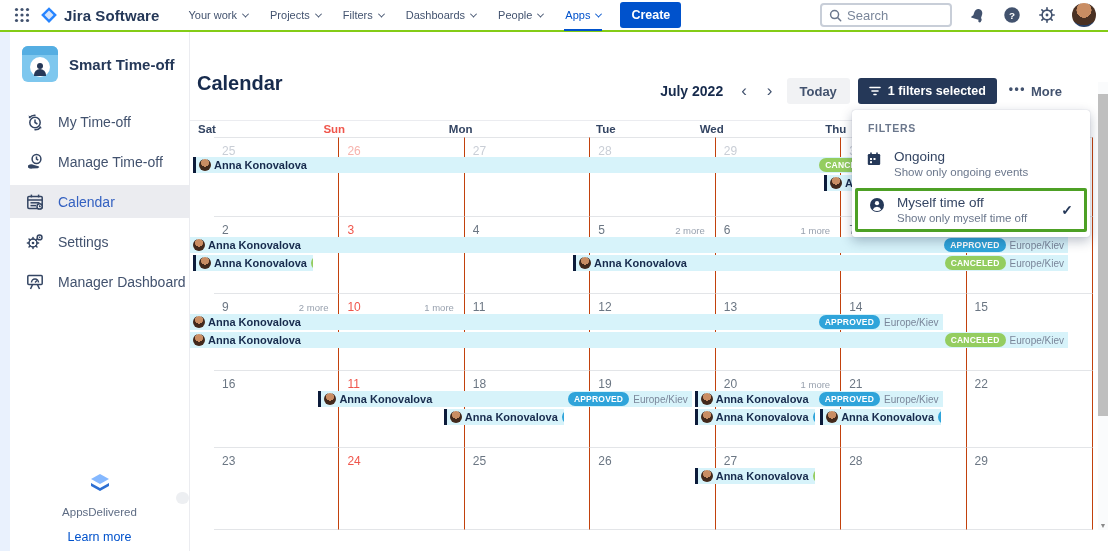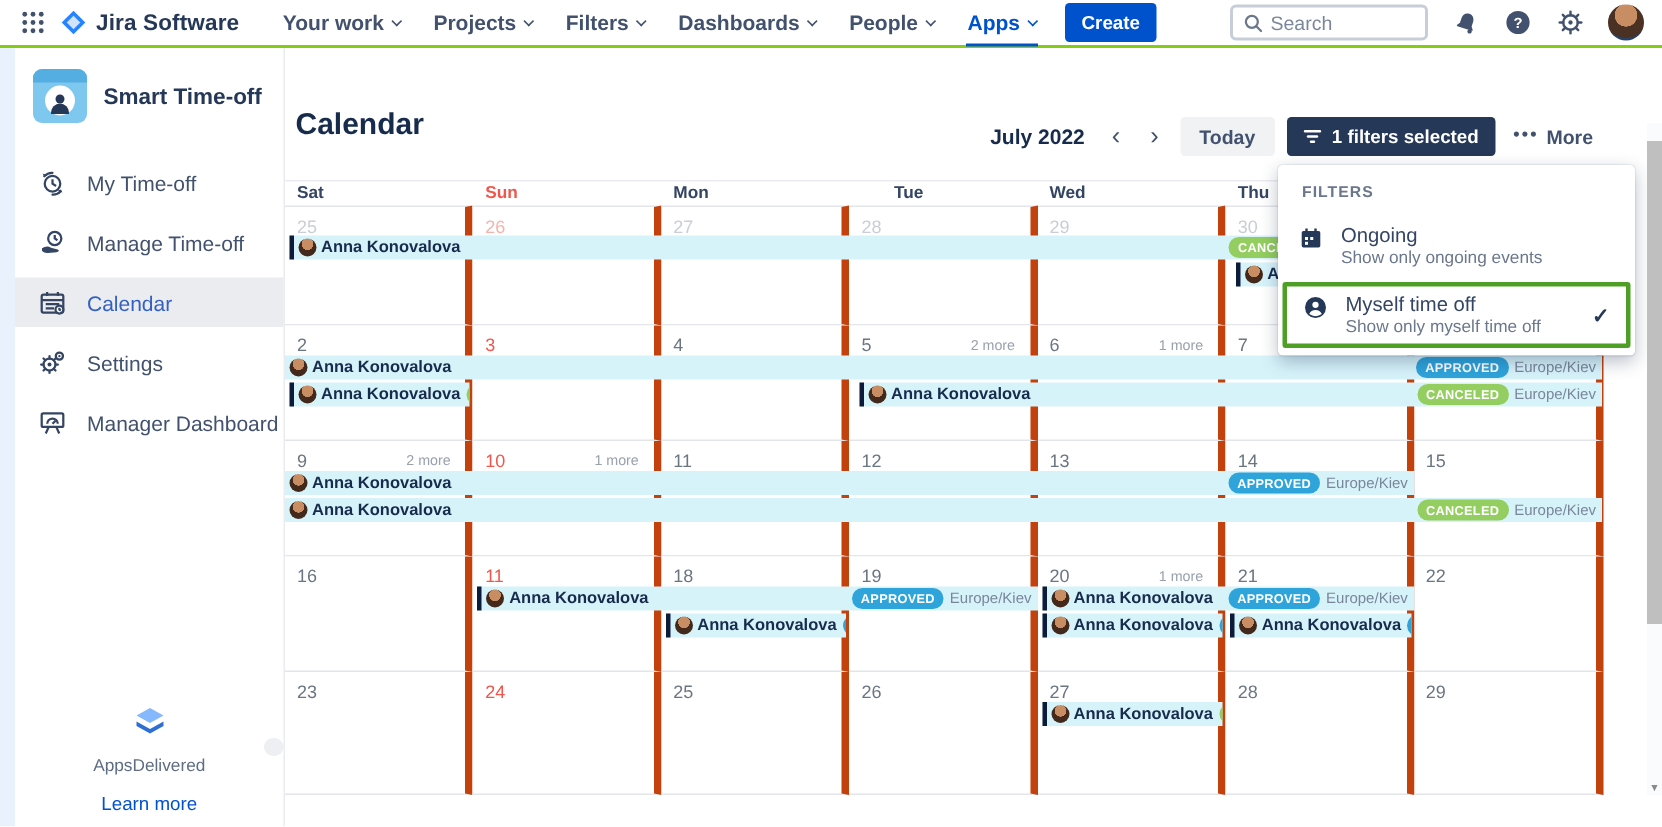--- a/index.html
+++ b/index.html
@@ -6,21 +6,21 @@
   html,body { width:1108px; height:551px; overflow:hidden; background:#fff;
               font-family:"Liberation Sans", sans-serif; position:relative; }
 
   
   .topnav { position:absolute; top:0; left:0; width:1108px; height:32px; background:#fff;
             display:flex; align-items:center; padding:0 12px; border-bottom:2px solid #84cc16; z-index:30; }
   .appswitch { width:20px; height:20px; display:flex; align-items:center; justify-content:center; cursor:pointer; }
   .logo-wrap { display:flex; align-items:center; gap:6px; margin-left:8px; }
   .product-name { font-size:15px; font-weight:700; color:#253858; letter-spacing:.1px; }
   .nav-items { display:flex; align-items:stretch; height:32px; margin-left:18px; }
-  .nav-item { font-size:14px; font-weight:700; color:#42526e; padding:0 11px; display:flex;
+  .nav-item { font-size:11px; font-weight:400; color:#42526e; padding:0 11px; display:flex;
               align-items:center; gap:6px; position:relative; cursor:pointer;justify-content:flex-end; }
   .nav-item.active { color:#0052cc; }
   .nav-item.active::after { content:""; position:absolute; left:10px; right:10px; bottom:0;
                             height:2px; background:#0052cc; }
   .chev { width:5px; height:5px; border-right:1.6px solid currentColor; border-bottom:1.6px solid currentColor;
           transform:rotate(45deg) translate(-1px,-1px); display:inline-block; }
   .create-btn { background:#0052cc; color:#fff; font-size:12.5px; font-weight:700; border:none;
                 border-radius:3px; padding:6px 11px; margin-left:8px; cursor:pointer;
                 font-family:inherit; }
   .top-right { margin-left:auto; display:flex; align-items:center; gap:15px; }
@@ -70,22 +70,22 @@
                  cursor:pointer; font-family:inherit; }
   .more-btn { display:flex; align-items:center; gap:5px; color:#42526e; font-size:13px; font-weight:600;
               cursor:pointer; margin-left:4px; }
   .dots { letter-spacing:1.5px; font-weight:700; font-size:12px; position:relative; top:-2px; }
 
   
   .weekday-row { position:absolute; left:0; top:88px; width:878px; height:17px;
                  border-top:1px solid #ebecf0; }
   .weekday { position:absolute; top:2px; font-size:11.5px; font-weight:700; color:#344563; }
   .weekday.red { color:#f0564c; }
-  .cell { position:absolute; border-right:5px solid #c2410c; border-bottom:1px solid #e3e5e8;
-          cursor:pointer; background:#fff; }
+  .cell { position:absolute; border-right:1px solid #c2410c; border-bottom:1px solid #e3e5e8;
+          cursor:pointer; background:#fff;margin-left:24px; }
   .cell.first-week { border-top:1px solid #e3e5e8; }
   .date-num { position:absolute; font-size:12px; color:#6b7683; }
   .date-num.red { color:#f0564c; }
   .date-num.dim { color:#c9ced6; }
   .date-num.dim.red { color:#f6b3ad; }
   .more-label { position:absolute; font-size:9.5px; color:#98a1ae; text-align:right; cursor:pointer; }
 
   .event { position:absolute; height:16px; background:#d7f3fa; display:flex; align-items:center;
            padding:0 4px 0 3px; font-size:11px; font-weight:700; color:#172b4d;
            white-space:nowrap; cursor:pointer; z-index:2; }

